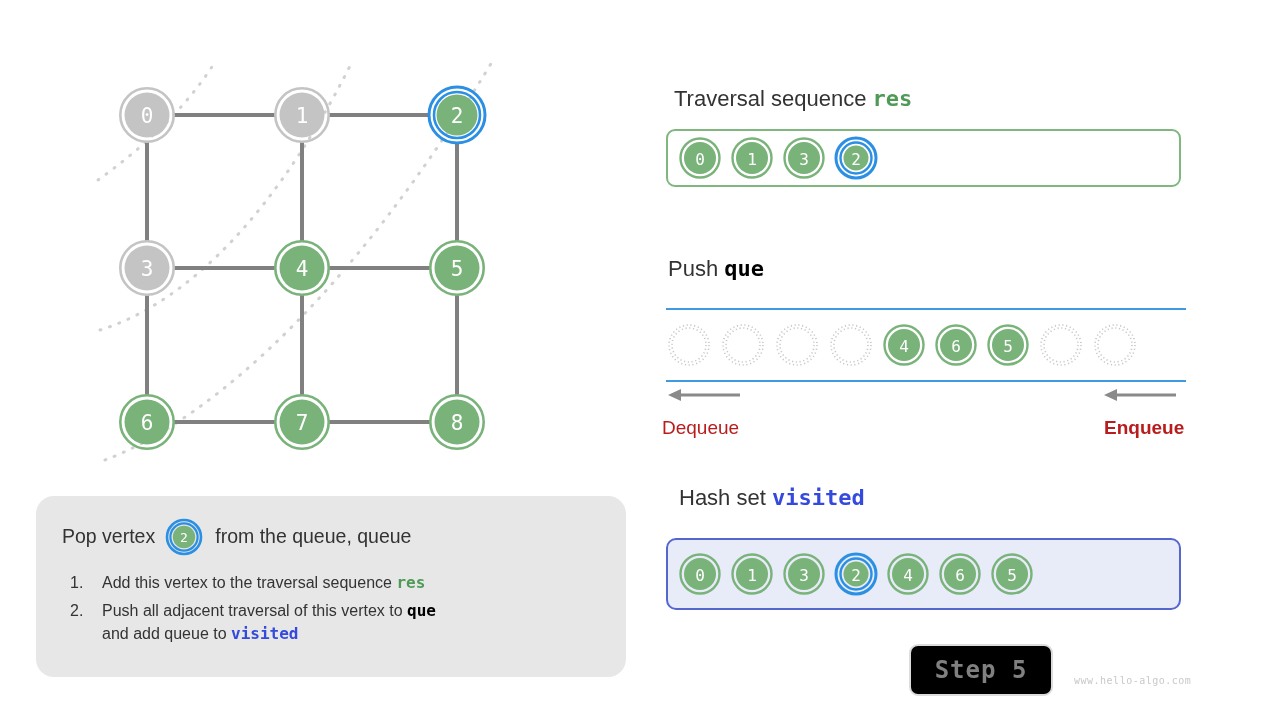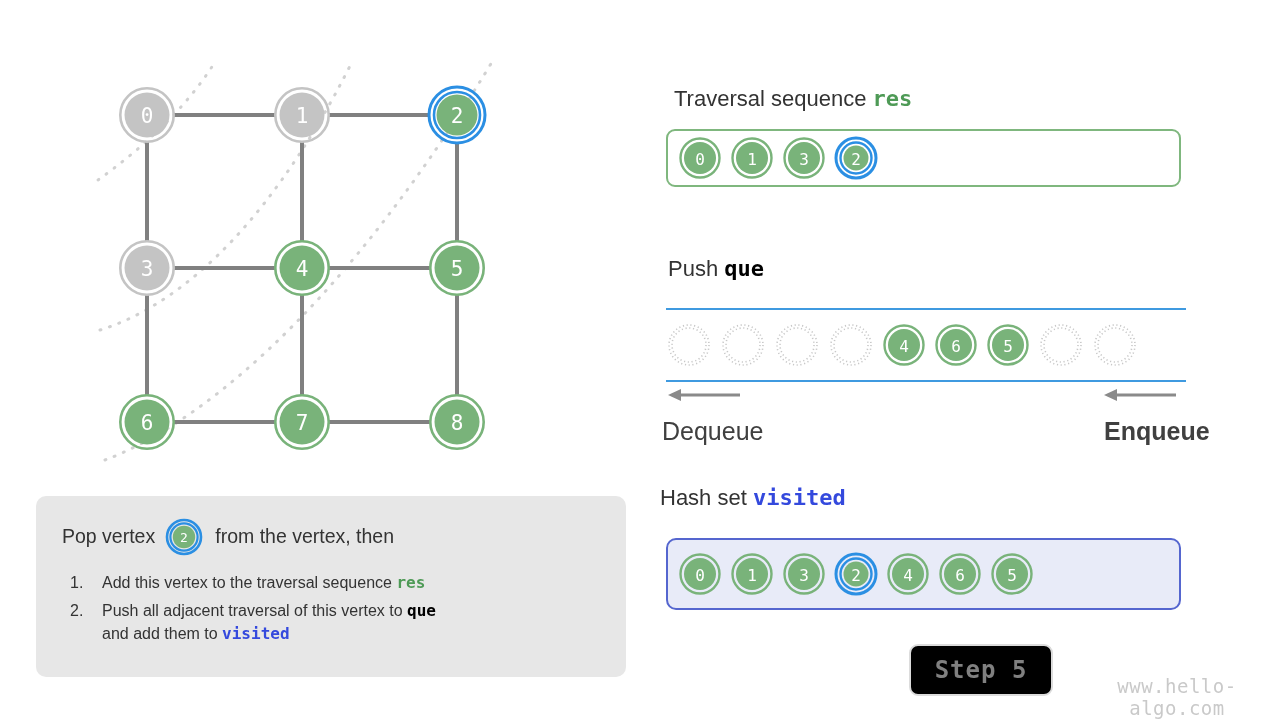--- a/index.html
+++ b/index.html
@@ -19,21 +19,21 @@
 
   .node-label{
     font-family:"DejaVu Sans Mono","Liberation Mono",monospace;
     font-size:21px;fill:#ffffff;
     text-anchor:middle;dominant-baseline:central;
   }
 
   
   #caption-box{
     position:absolute;left:36px;top:496px;width:590px;
-    background:#e7e7e7;border-radius:10px;
+    background:#e7e7e7;border-radius:18px;
     padding:22px 26px 26px 26px;
     box-sizing:border-box;
   }
   #caption-line1{
     font-size:19.5px;color:#333;display:flex;align-items:center;gap:0px;
     line-height:1;
   }
   #caption-line1 .txt-a{margin-right:10px;}
   #caption-line1 .txt-b{margin-left:12px;}
   .mini-node{
@@ -81,21 +81,21 @@
   #q-line-bottom{top:72px;}
   #queue-row{
     position:absolute;left:6px;top:308px;height:74px;
     display:flex;align-items:center;gap:8px;
   }
 
   .arrow-wrap{position:absolute;top:386px;height:18px;}
   .arrow-wrap svg{display:block;}
   #arrow-left{left:6px;}
   #arrow-right{left:442px;}
-  .arrow-label{position:absolute;top:417px;font-size:25px;color:#404040;}
+  .arrow-label{position:absolute;top:417px;font-size:19px;color:#b91c1c;}
   #label-dequeue{left:2px;}
   #label-enqueue{left:444px;font-weight:bold;}
 
   #visited-box{
     position:absolute;left:6px;top:538px;width:515px;height:72px;
     background:#e8ebf8;border:2px solid #5566cf;border-radius:10px;box-sizing:border-box;
   }
   #visited-row{
     position:absolute;left:18px;top:545px;height:58px;
     display:flex;align-items:center;gap:8px;
@@ -111,21 +111,21 @@
     position:absolute;left:909px;top:644px;width:144px;height:52px;
     background:#000000;border:2px solid #dcdcdc;border-radius:9px;
     display:flex;align-items:center;justify-content:center;
     font-family:"DejaVu Sans Mono","Liberation Mono",monospace;
     font-size:24px;font-weight:bold;color:#808080;letter-spacing:1px;
     box-sizing:border-box;
   }
   #watermark{
     position:absolute;left:1074px;top:675px;
     font-family:"DejaVu Sans Mono","Liberation Mono",monospace;
-    font-size:19px;color:#c9c9c9;letter-spacing:.5px;text-align:center;
+    font-size:10px;color:#c9c9c9;letter-spacing:.5px;
   }
 </style>
 </head>
 <body>
 
 <div class="stage">
 
   <div id="graph-panel">
     <svg id="graph-svg" width="640" height="500">
       <g id="wavefronts" fill="none" stroke="#cfcfcf" stroke-width="3" stroke-linecap="round" stroke-dasharray="1 9" opacity="0.95">
@@ -202,29 +202,29 @@
     <div id="caption-line1">
       <span class="txt-a">Pop vertex</span>
       <span class="mini-node">
         <svg width="38" height="38" viewBox="0 0 38 38">
           <circle cx="19" cy="19" r="17" fill="none" stroke="#2b8fe3" stroke-width="2.6"></circle>
           <circle cx="19" cy="19" r="13.6" fill="none" stroke="#2b8fe3" stroke-width="2.2"></circle>
           <circle cx="19" cy="19" r="11.2" fill="#79b37a"></circle>
           <text class="node-label" x="19" y="19.5" style="font-size:13px">2</text>
         </svg>
       </span>
-      <span class="txt-b">from the vertex, then</span>
+      <span class="txt-b">from the queue, queue</span>
     </div>
     <ol class="caption-list">
       <li>
         <span>Add this vertex to the traversal sequence </span><span class="code code-res">res</span>
       </li>
       <li>
         <span>Push all adjacent traversal of this vertex to </span><span class="code code-que">que</span><br>
-        <span>and add them to </span><span class="code code-visited">visited</span>
+        <span>and add queue to </span><span class="code code-visited">visited</span>
       </li>
     </ol>
   </div>
 
   <div id="right-panel">
 
     <div class="section-title" style="left:8px;top:86px;margin-left:6px;">
       <span>Traversal sequence</span>
       <span class="code code-res">res</span>
     </div>
@@ -337,21 +337,21 @@
     </div>
     <div class="arrow-wrap" id="arrow-right">
       <svg width="78" height="18" viewBox="0 0 78 18">
         <line x1="74" y1="9" x2="12" y2="9" stroke="#8a8a8a" stroke-width="3"></line>
         <polygon points="2,9 15,3 15,15" fill="#8a8a8a"></polygon>
       </svg>
     </div>
     <div class="arrow-label" id="label-dequeue">Dequeue</div>
     <div class="arrow-label" id="label-enqueue">Enqueue</div>
 
-    <div class="section-title" style="left:0;top:485px;">
+    <div class="section-title" style="left:19px;top:485px;">
       <span>Hash set</span>
       <span class="code code-visited">visited</span>
     </div>
     <div id="visited-box"></div>
     <div id="visited-row">
         <div class="token">
           <svg width="44" height="44" viewBox="0 0 44 44">
             <circle cx="22" cy="22" r="19.5" fill="none" stroke="#79b37a" stroke-width="2.4"></circle>
              <circle cx="22" cy="22" r="16" fill="#79b37a"></circle>
              <text x="22" y="23" class="node-label" style="font-size:16px">0</text>

